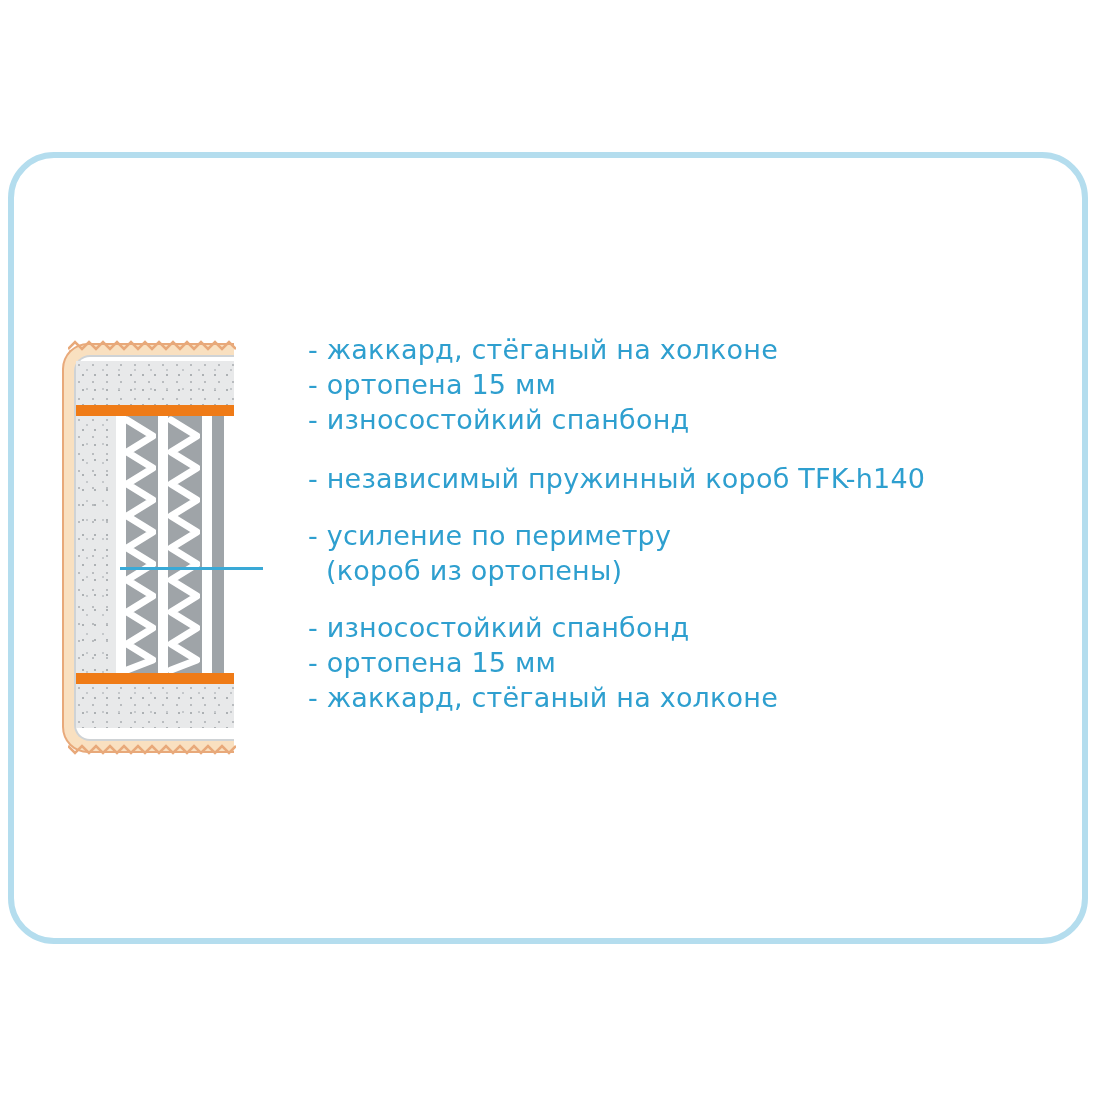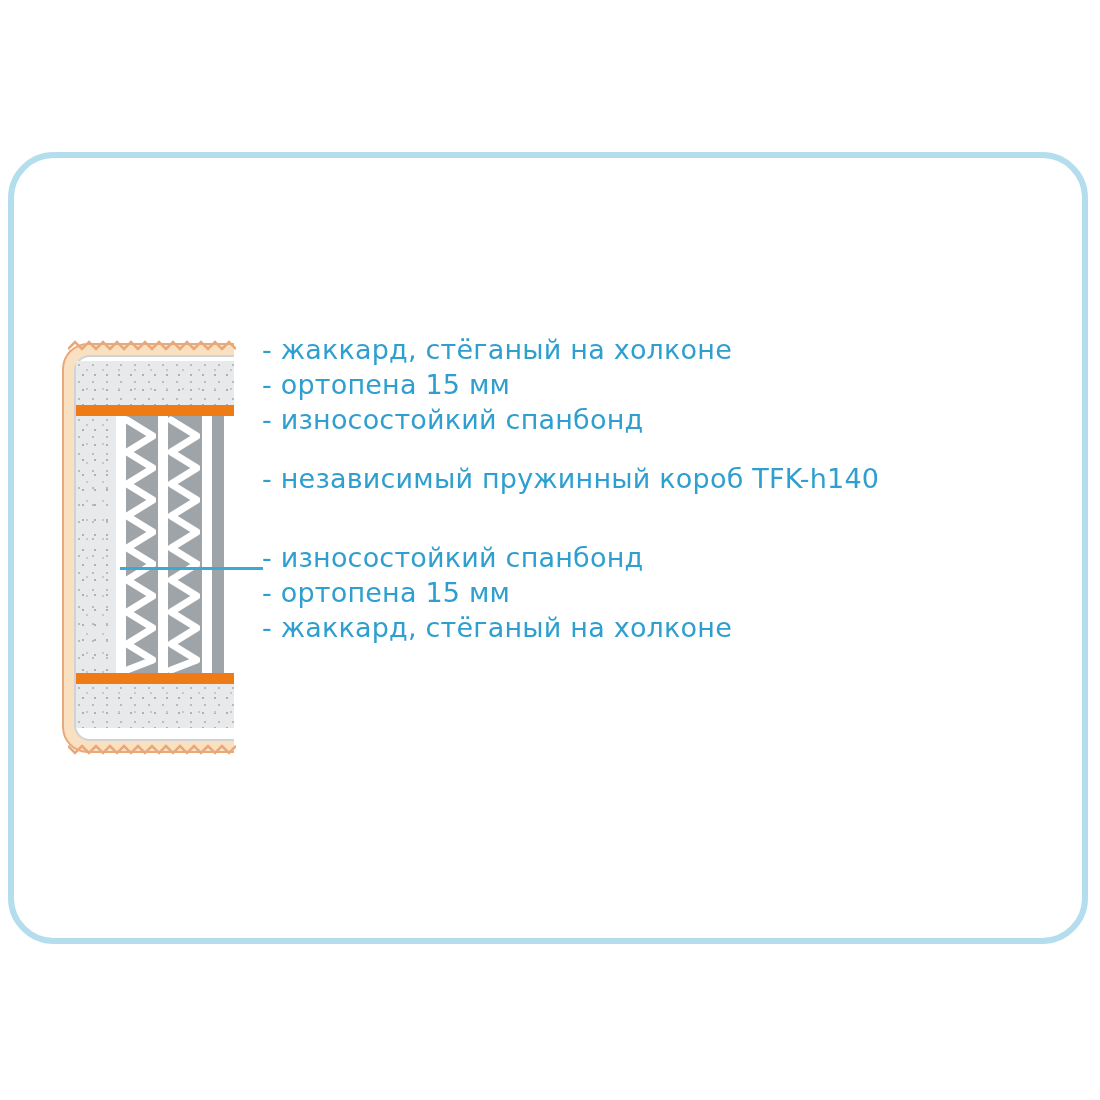--- a/index.html
+++ b/index.html
@@ -159,21 +159,21 @@
   .labels {
     position: absolute;
     left: 262px;
     top: 332px;
     width: 790px;
     color: #2e9fcf;
     font-size: 27px;
     line-height: 35px;
     letter-spacing: 0.2px;
   }
-  .lbl { white-space: nowrap; }
+  .lbl { white-space: nowrap; margin-left: 46px; }
   .grp { margin-bottom: 0px; }
   .sub { padding-left: 18px; }
   .gap-a { height: 24px; }
   .gap-b { height: 22px; }
   .gap-c { height: 22px; }
 </style>
 </head>
 <body>
 
 <div id="stage">
@@ -229,20 +229,22 @@
 
     <div class="gap-a"></div>
 
     <div class="grp">
       <div class="lbl">- независимый пружинный короб TFK-h140</div>
     </div>
 
     <div class="gap-b"></div>
 
     <div class="grp">
+      <div class="lbl">- усиление по периметру</div>
+      <div class="lbl sub">(короб из ортопены)</div>
     </div>
 
     <div class="gap-c"></div>
 
     <div class="grp">
       <div class="lbl">- износостойкий спанбонд</div>
       <div class="lbl">- ортопена 15 мм</div>
       <div class="lbl">- жаккард,  стёганый на холконе</div>
     </div>
 

